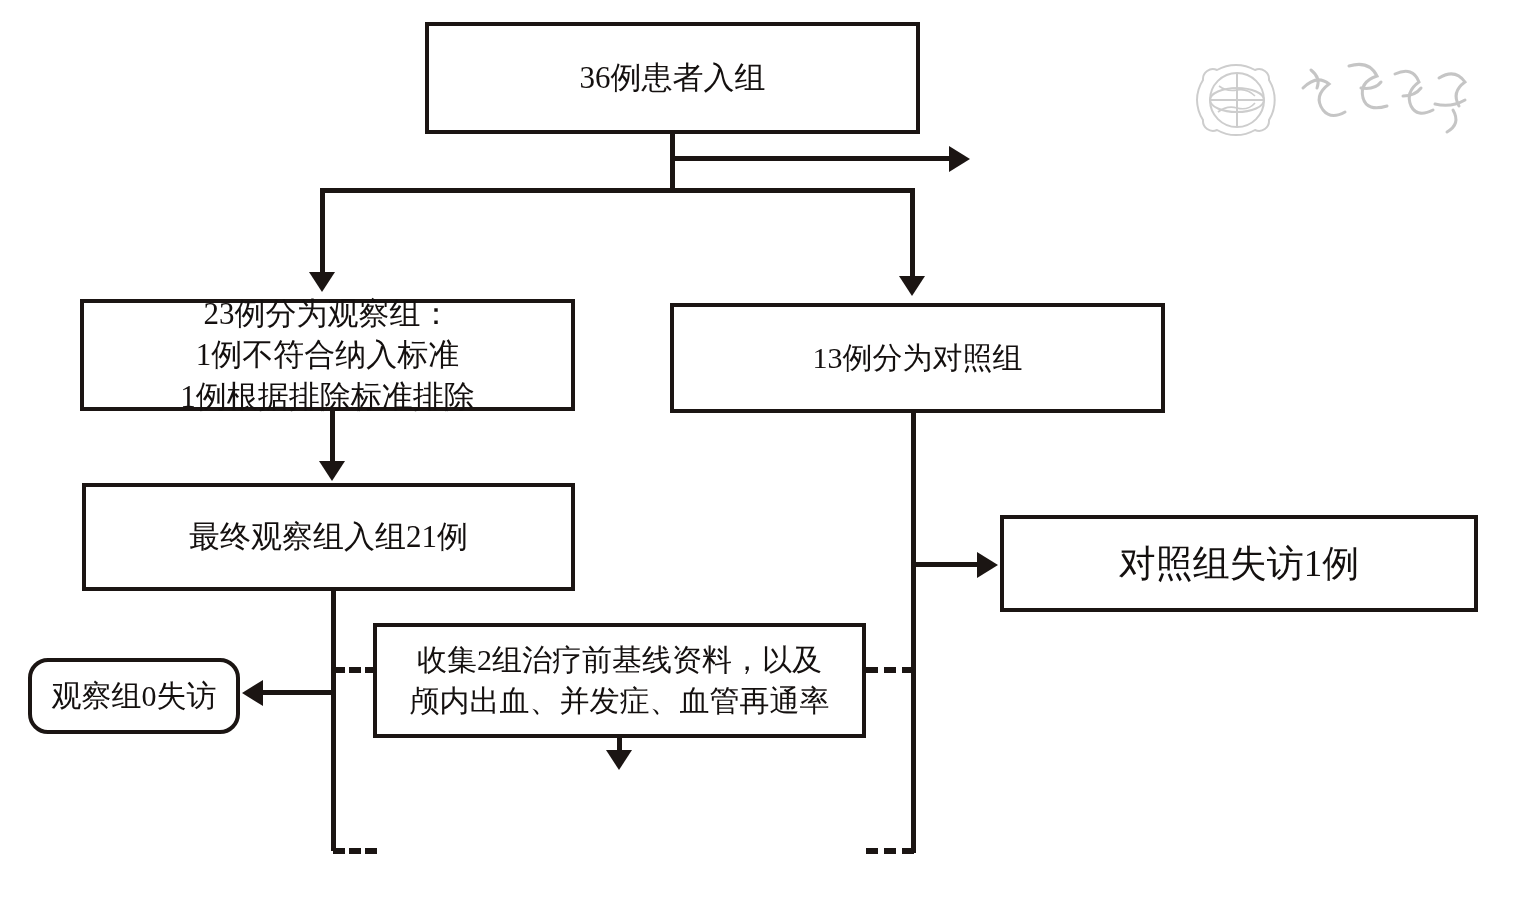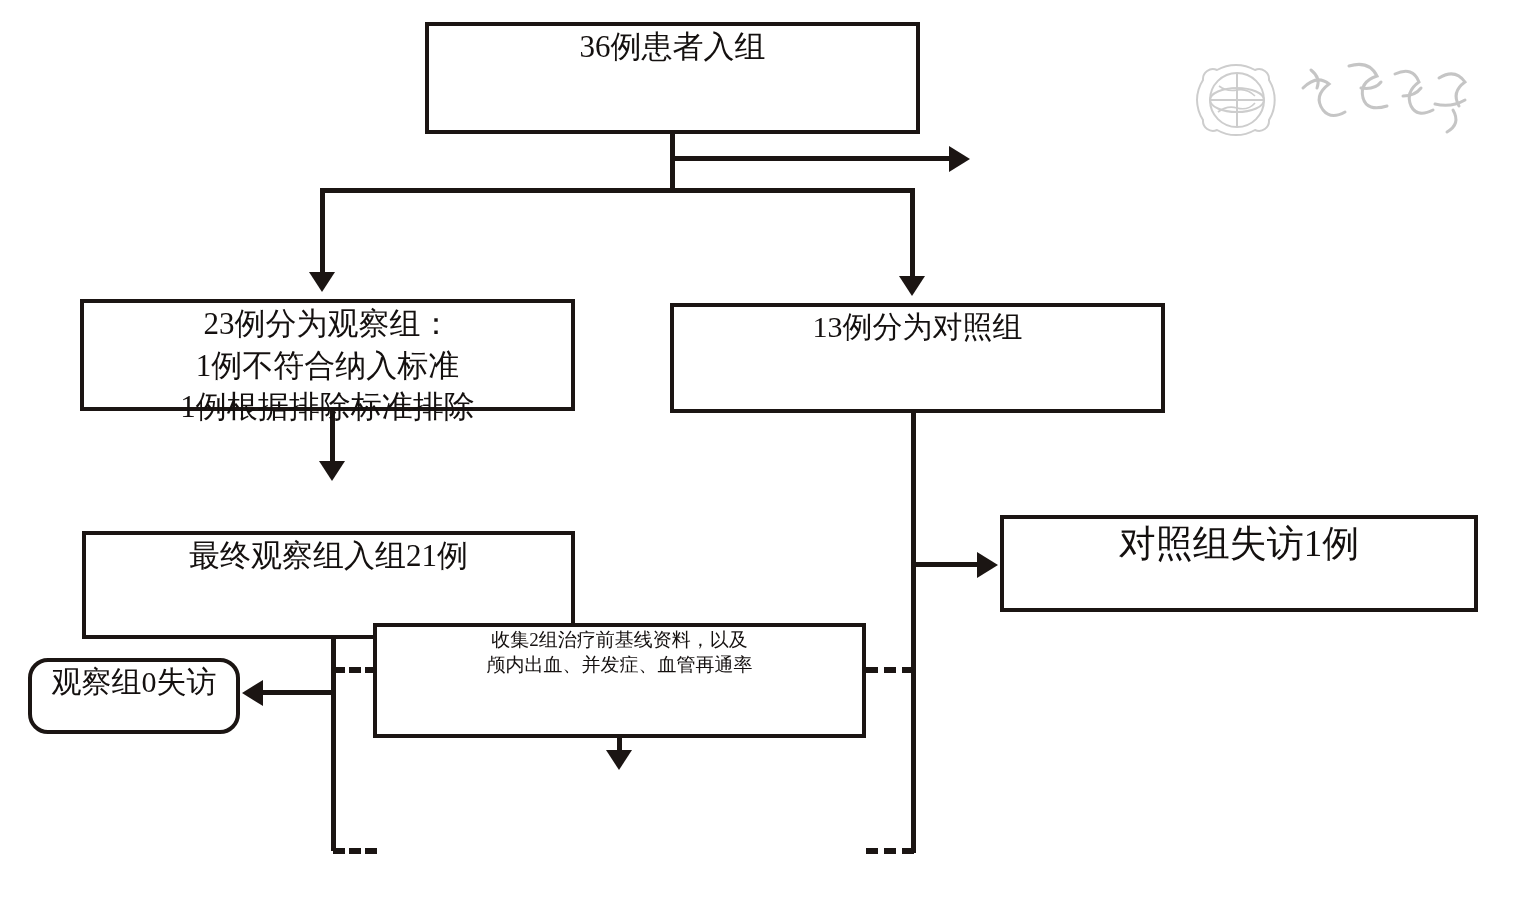--- a/index.html
+++ b/index.html
@@ -16,41 +16,42 @@
     overflow: hidden;
     font-family: "Liberation Serif", "DejaVu Serif", serif;
     color: #14100f;
   }
   .box {
     position: absolute;
     box-sizing: border-box;
     border: 4px solid #1b1513;
     background: #ffffff;
     display: flex;
+    align-items: center;
     justify-content: center;
     text-align: center;
     line-height: 1.34;
     z-index: 4;
   }
   .box .txt {
     display: block;
     width: 100%;
     white-space: pre-line;
     padding: 0 6px;
     box-sizing: border-box;
   }
   
   #box-enrolled      { left: 425px; top: 22px;  width: 495px; height: 112px; font-size: 31px; }
   #box-protocol      { left: 970px; top: 66px;  width: 505px; height: 190px; font-size: 29px; }
   #box-observation   { left: 80px;  top: 299px; width: 495px; height: 112px; font-size: 31px; }
   #box-control       { left: 670px; top: 303px; width: 495px; height: 110px; font-size: 30px; }
-  #box-final-obs     { left: 82px;  top: 483px; width: 493px; height: 108px; font-size: 31px; margin-top: 48px; }
+  #box-final-obs     { left: 82px;  top: 483px; width: 493px; height: 108px; font-size: 31px; }
   #box-control-lost  { left: 1000px;top: 515px; width: 478px; height: 97px;  font-size: 37px; }
   #box-obs-lost      { left: 28px;  top: 658px; width: 212px; height: 76px;  font-size: 30px; border-radius: 20px; }
-  #box-baseline      { left: 373px; top: 623px; width: 493px; height: 115px; font-size: 19px; }
+  #box-baseline      { left: 373px; top: 623px; width: 493px; height: 115px; font-size: 30px; }
   #box-followup      { left: 373px; top: 770px; width: 493px; height: 114px; font-size: 29px; }
 
   
   .ln {
     position: absolute;
     background: #1b1513;
     z-index: 2;
   }
   .ln.v { width: 5px; }
   .ln.h { height: 5px; }

